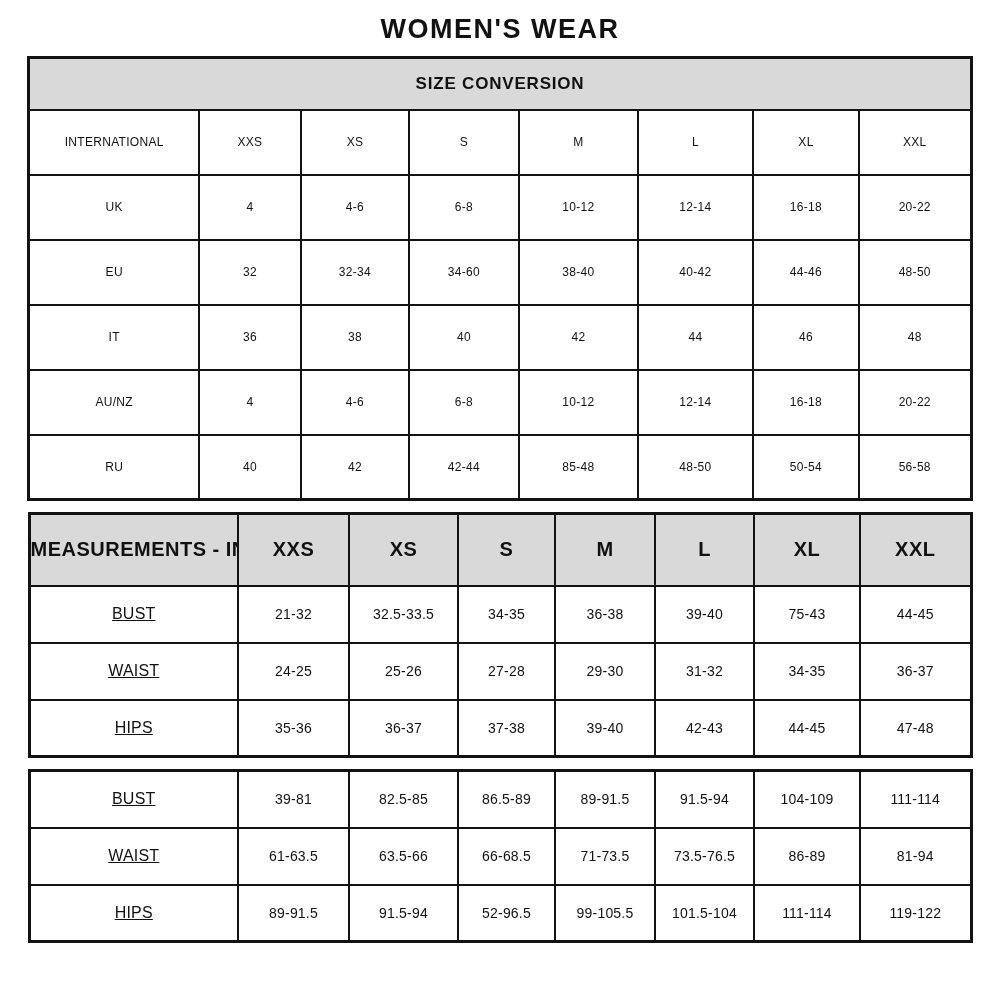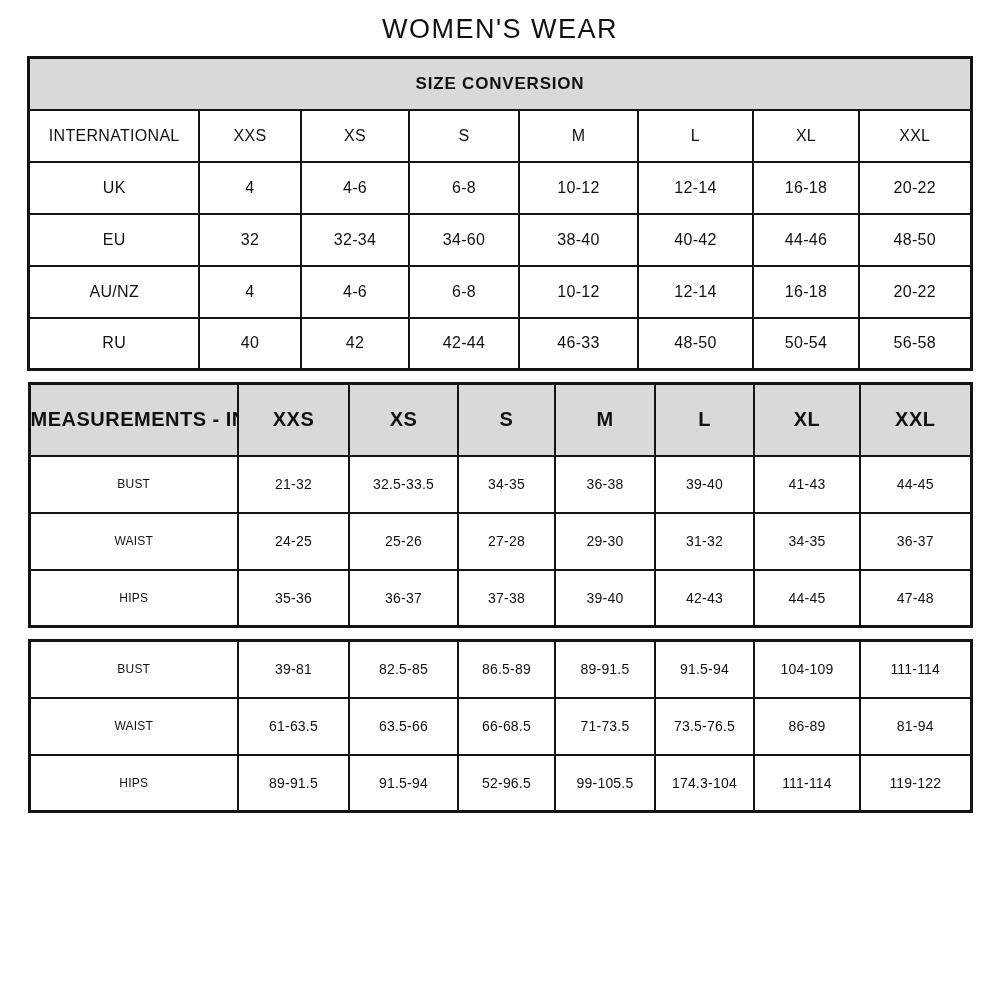--- a/index.html
+++ b/index.html
@@ -7,60 +7,60 @@
   body {
     width: 1000px; height: 1000px;
     font-family: "Liberation Sans", sans-serif;
     color: var(--text, #111111);
   }
   .page { width: 1000px; height: 1000px; padding-top: 12px; overflow: hidden; }
   .title {
     text-align: center;
     font-size: 27px;
     line-height: 34px;
-    font-weight: 400;
+    font-weight: 700;
     letter-spacing: 1.5px;
     color: #111;
     margin-bottom: 10px;
   }
   table {
     border-collapse: collapse;
     table-layout: fixed;
     width: 942px;
     margin: 0 auto 11px auto;
   }
   td {
     border: 2px solid var(--border, #131313);
     text-align: center;
     vertical-align: middle;
     overflow: hidden;
     white-space: nowrap;
   }
   table { border: 3px solid var(--border, #131313); }
 
   
-  .sc td { height: 52px; font-size: 16px; letter-spacing: 0.3px; }
+  .sc td { height: 65px; font-size: 12px; letter-spacing: 0.3px; }
   .sc .section-head td {
     height: 52px;
     background: var(--header-bg, #d9d9d9);
     font-weight: 700;
     font-size: 17px;
     letter-spacing: 0.8px;
   }
 
   
   .m td { height: 57px; font-size: 14px; letter-spacing: 0.2px; }
   .m .head td {
     height: 72px;
     background: var(--header-bg, #d9d9d9);
     font-weight: 700;
     font-size: 20px;
     letter-spacing: 0.5px;
   }
-  .m td.rowlabel { font-size: 12px; }
+  .m td.rowlabel { font-size: 16px; text-decoration: underline; }
 </style>
 </head>
 <body>
 
 <div class="page">
 
   <div class="title">WOMEN'S WEAR</div>
 
   <table class="sc">
     <colgroup>
@@ -101,35 +101,45 @@
         <td class="rowlabel">EU</td>
         <td>32</td>
         <td>32-34</td>
         <td>34-60</td>
         <td>38-40</td>
         <td>40-42</td>
         <td>44-46</td>
         <td>48-50</td>
       </tr>
       <tr>
+        <td class="rowlabel">IT</td>
+        <td>36</td>
+        <td>38</td>
+        <td>40</td>
+        <td>42</td>
+        <td>44</td>
+        <td>46</td>
+        <td>48</td>
+      </tr>
+      <tr>
         <td class="rowlabel">AU/NZ</td>
         <td>4</td>
         <td>4-6</td>
         <td>6-8</td>
         <td>10-12</td>
         <td>12-14</td>
         <td>16-18</td>
         <td>20-22</td>
       </tr>
       <tr>
         <td class="rowlabel">RU</td>
         <td>40</td>
         <td>42</td>
         <td>42-44</td>
-        <td>46-33</td>
+        <td>85-48</td>
         <td>48-50</td>
         <td>50-54</td>
         <td>56-58</td>
       </tr>
     </tbody>
   </table>
 
   <table class="m">
     <colgroup>
       <col style="width:209px">
@@ -152,21 +162,21 @@
         <td>XL</td>
         <td>XXL</td>
       </tr>
       <tr>
         <td class="rowlabel">BUST</td>
         <td>21-32</td>
         <td>32.5-33.5</td>
         <td>34-35</td>
         <td>36-38</td>
         <td>39-40</td>
-        <td>41-43</td>
+        <td>75-43</td>
         <td>44-45</td>
       </tr>
       <tr>
         <td class="rowlabel">WAIST</td>
         <td>24-25</td>
         <td>25-26</td>
         <td>27-28</td>
         <td>29-30</td>
         <td>31-32</td>
         <td>34-35</td>
@@ -216,20 +226,20 @@
         <td>73.5-76.5</td>
         <td>86-89</td>
         <td>81-94</td>
       </tr>
       <tr>
         <td class="rowlabel">HIPS</td>
         <td>89-91.5</td>
         <td>91.5-94</td>
         <td>52-96.5</td>
         <td>99-105.5</td>
-        <td>174.3-104</td>
+        <td>101.5-104</td>
         <td>111-114</td>
         <td>119-122</td>
       </tr>
     </tbody>
   </table>
 
 </div>
 
 </body></html>

